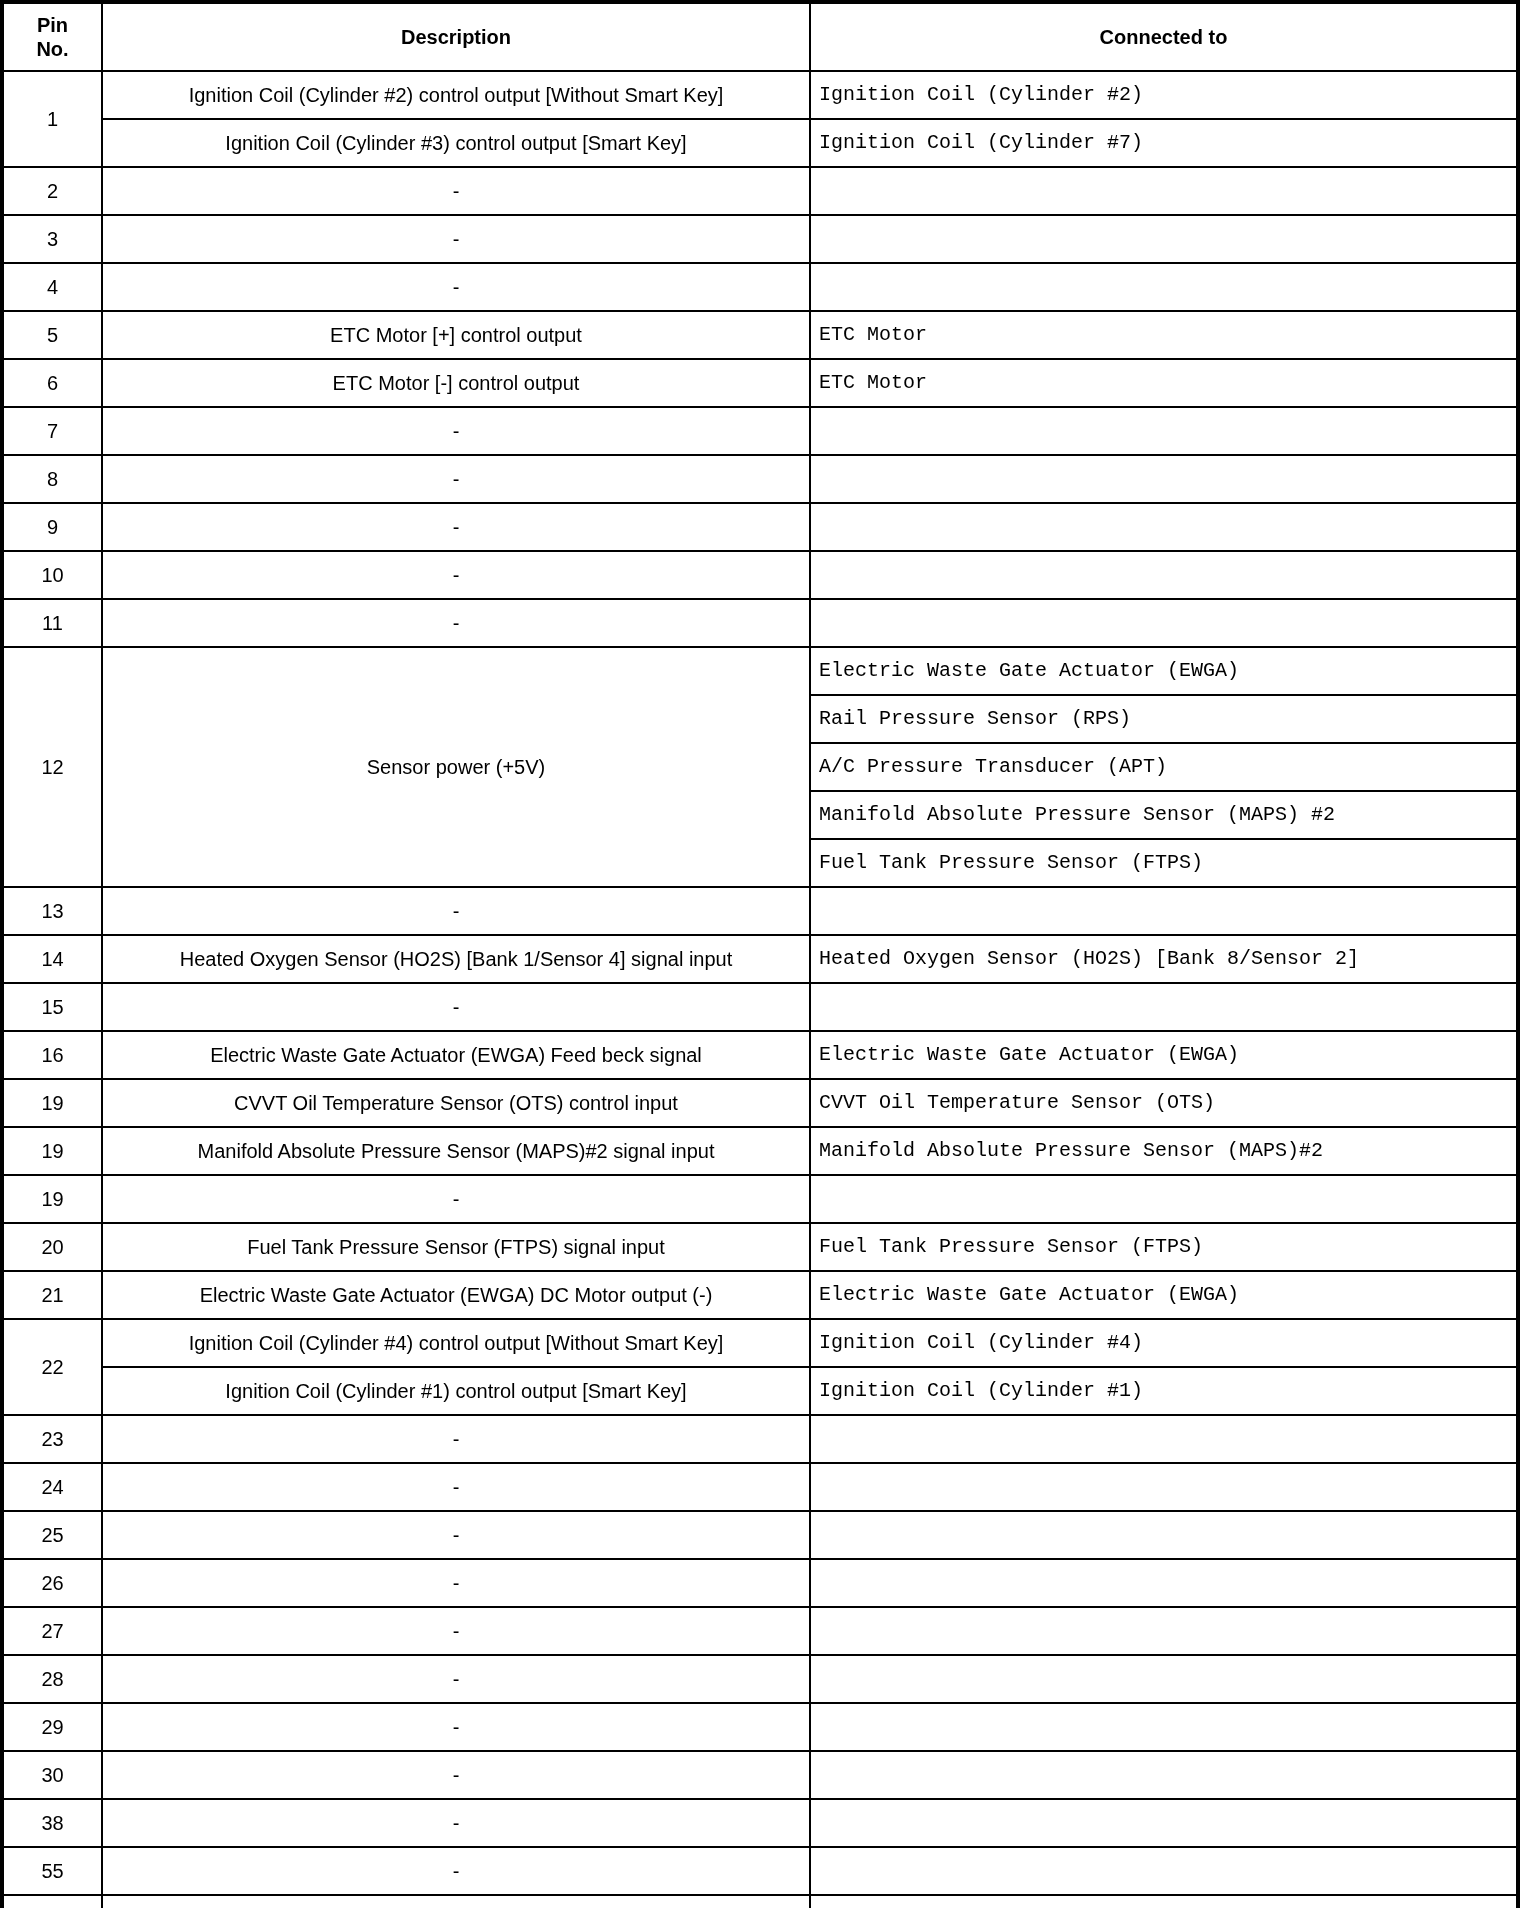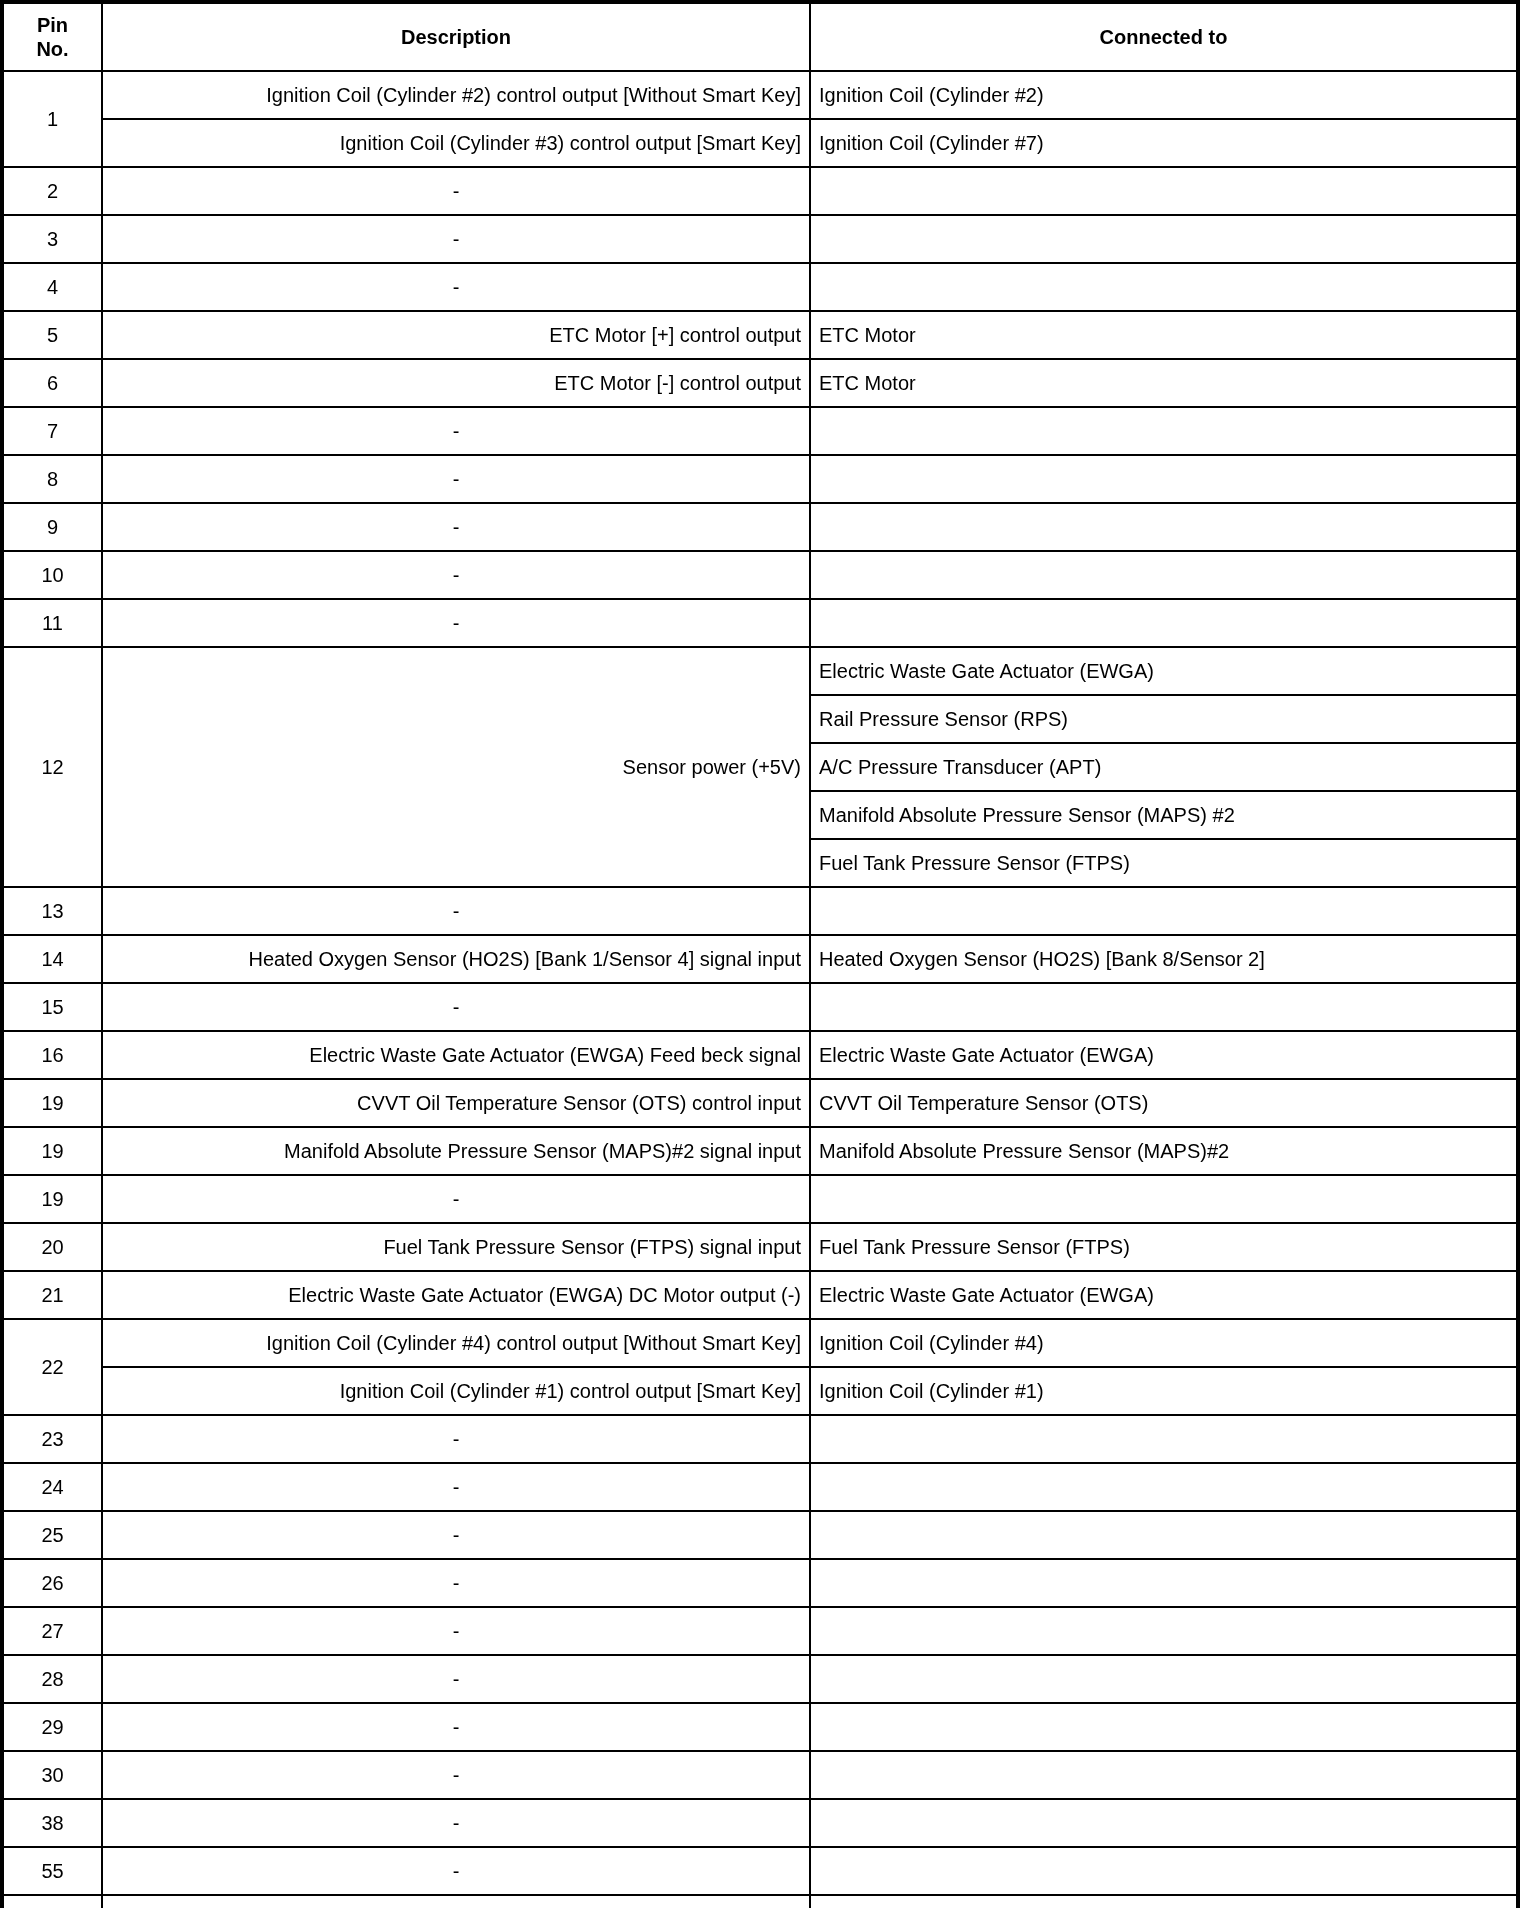--- a/index.html
+++ b/index.html
@@ -46,27 +46,28 @@
   }
   table.pin-table td {
     height: 42px;
     padding: 2px 8px;
   }
   td.pin {
     text-align: center;
     padding: 2px 4px;
   }
   td.desc {
-    text-align: right;
+    text-align: center;
   }
   td.desc.center {
     text-align: center;
   }
   td.conn {
     text-align: left;
+    font-family: Liberation Mono, monospace;
   }
 </style>
 </head>
 <body>
 
 <div class="page">
   <table class="pin-table">
     <colgroup>
       <col class="col-pin">
       <col class="col-desc">

